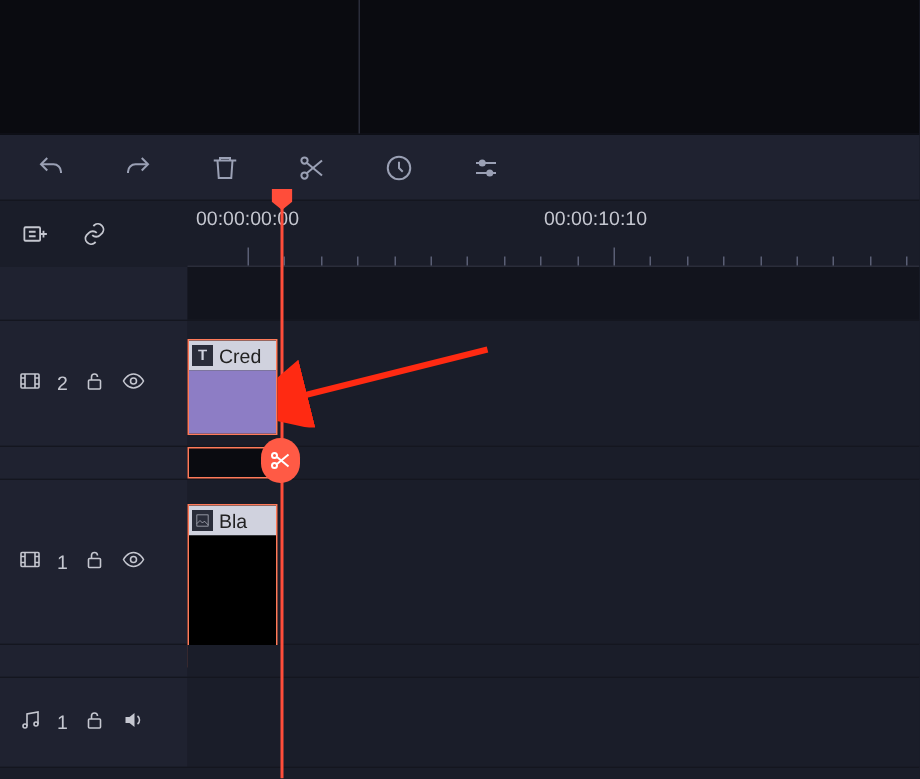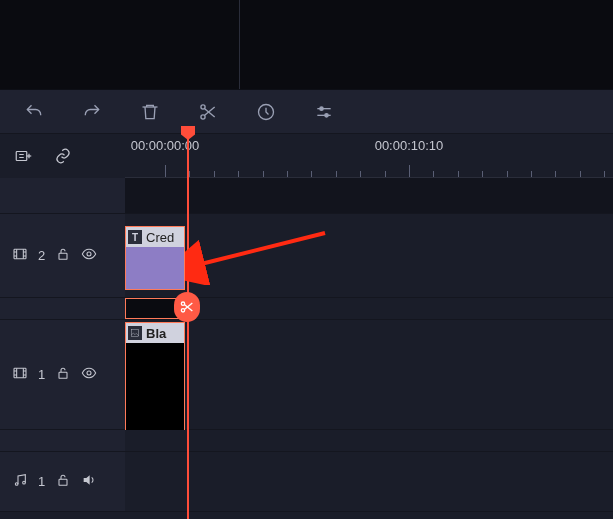--- a/index.html
+++ b/index.html
@@ -247,21 +247,21 @@
     </span>
     <span class="tc-icon">
       <svg viewBox="0 0 24 24">
           <path d="M10 13a5 5 0 0 0 7 0l2-2a5 5 0 0 0-7-7l-1 1"></path>
           <path d="M14 11a5 5 0 0 0-7 0l-2 2a5 5 0 0 0 7 7l1-1"></path>
         </svg>
     </span>
   </div>
   <div class="ruler-area">
     <span class="ruler-label" style="left:40px">00:00:00:00</span>
-    <span class="ruler-label" style="left:284px">00:00:10:10</span>
+    <span class="ruler-label" style="left:272px">00:00:10:10</span>
     <div class="ruler-ticks" id="ruler-ticks">
         <div class="tick major" style="left: 40px;"></div>
         <div class="tick minor" style="left: 64.4px;"></div>
         <div class="tick minor" style="left: 88.8px;"></div>
         <div class="tick minor" style="left: 113.2px;"></div>
         <div class="tick minor" style="left: 137.6px;"></div>
         <div class="tick minor" style="left: 162px;"></div>
         <div class="tick minor" style="left: 186.4px;"></div>
         <div class="tick minor" style="left: 210.8px;"></div>
         <div class="tick minor" style="left: 235.2px;"></div>
@@ -340,21 +340,21 @@
         </svg>
     </span>
     <span>
       <svg viewBox="0 0 24 24">
           <path d="M2 12s3.5-7 10-7 10 7 10 7-3.5 7-10 7S2 12 2 12z"></path>
           <circle cx="12" cy="12" r="3"></circle>
         </svg>
     </span>
   </div>
   <div class="track-body">
-    <div class="clip" id="image-clip" style="height: 100%; top: 2px; width: 60px; font-weight: bold;">
+    <div class="clip" id="image-clip" style="height: 100%; top: 16px; width: 60px;">
       <div class="clip-label">
         <span class="badge">
           <svg viewBox="0 0 24 24" width="10" height="10">
               <rect x="3" y="3" width="18" height="18" stroke="#d0d2de" fill="none"></rect>
               <path d="M3 17l5-5 4 4 3-3 6 6" stroke="#d0d2de" fill="none"></path>
             </svg>
         </span>
         <span>Bla</span>
       </div>
       <div class="clip-body-black"></div>

